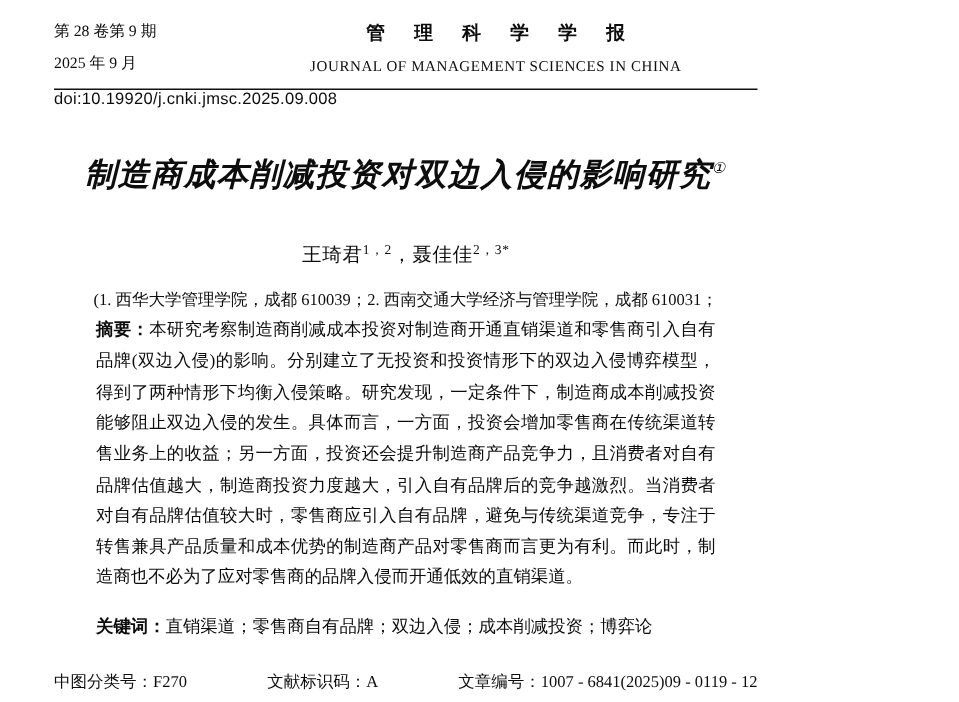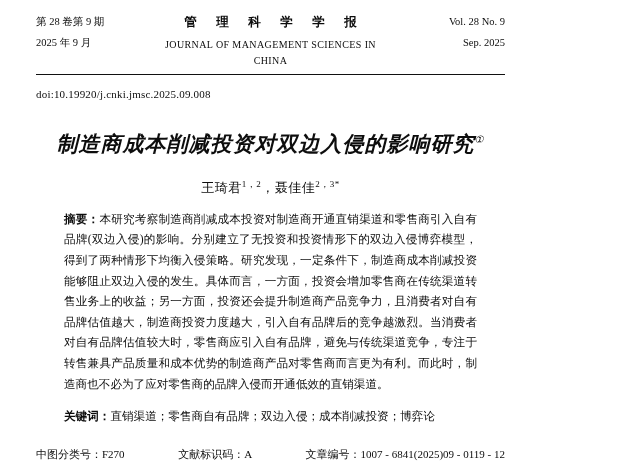--- a/index.html
+++ b/index.html
@@ -63,23 +63,22 @@
 
   .rule {
     border: 0;
     border-top: 1px solid #111;
     margin: 6px 0 0 0;
   }
 
   
   .doi {
     font-size: 11px;
-    margin-top: 13px;
     letter-spacing: 0.2px;
-    font-family: Liberation Serif, serif;
+    font-family: Liberation Sans, sans-serif;
   }
 
   
   .title {
     text-align: center;
     font-size: 21px;
     font-weight: 700;
     letter-spacing: 1px;
     margin-top: 30px;
     font-family: "DejaVu Serif", "Liberation Serif", serif;
@@ -88,21 +87,21 @@
   .title sup {
     font-size: 10px;
     font-weight: 400;
     vertical-align: super;
   }
 
   
   .authors {
     text-align: center;
     font-size: 13px;
-    margin-top: 20px;
+    margin-top: 30px;
     letter-spacing: 0.5px;
   }
   .authors sup {
     font-size: 9px;
     vertical-align: super;
   }
   .affil {
     text-align: center;
     font-size: 11px;
     margin-top: 12px;
@@ -153,39 +152,36 @@
 
   <div class="masthead">
     <div class="mast-left">
       <div>第 28 卷第 9 期</div>
       <div>2025 年 9 月</div>
     </div>
     <div class="mast-center">
       <div class="j-cn">管 理 科 学 学 报</div>
       <div class="j-en">JOURNAL OF MANAGEMENT SCIENCES IN CHINA</div>
     </div>
-    <div class="mast-right">
-      <div>Vol. 28  No. 9</div>
-      <div>Sep. 2025</div>
-    </div>
   </div>
 
   <hr class="rule">
 
   <div class="doi">doi:10.19920/j.cnki.jmsc.2025.09.008</div>
 
   <div class="title">
     <span>制造商成本削减投资对双边入侵的影响研究</span><sup>①</sup>
   </div>
 
   <div class="authors">
     <span>王琦君</span><sup>1，2</sup>，<span>聂佳佳</span><sup>2，3*</sup>
   </div>
 
   <div class="affil">
+    <div>(1. 西华大学管理学院，成都 610039；2. 西南交通大学经济与管理学院，成都 610031；</div>
   </div>
 
   <div class="abstract">
     <span class="lead">摘要：</span><span>本研究考察制造商削减成本投资对制造商开通直销渠道和零售商引入自有品牌(双边入侵)的影响。分别建立了无投资和投资情形下的双边入侵博弈模型，得到了两种情形下均衡入侵策略。研究发现，一定条件下，制造商成本削减投资能够阻止双边入侵的发生。具体而言，一方面，投资会增加零售商在传统渠道转售业务上的收益；另一方面，投资还会提升制造商产品竞争力，且消费者对自有品牌估值越大，制造商投资力度越大，引入自有品牌后的竞争越激烈。当消费者对自有品牌估值较大时，零售商应引入自有品牌，避免与传统渠道竞争，专注于转售兼具产品质量和成本优势的制造商产品对零售商而言更为有利。而此时，制造商也不必为了应对零售商的品牌入侵而开通低效的直销渠道。</span>
   </div>
 
   <div class="keywords">
     <span class="lead">关键词：</span><span>直销渠道；零售商自有品牌；双边入侵；成本削减投资；博弈论</span>
   </div>
 

